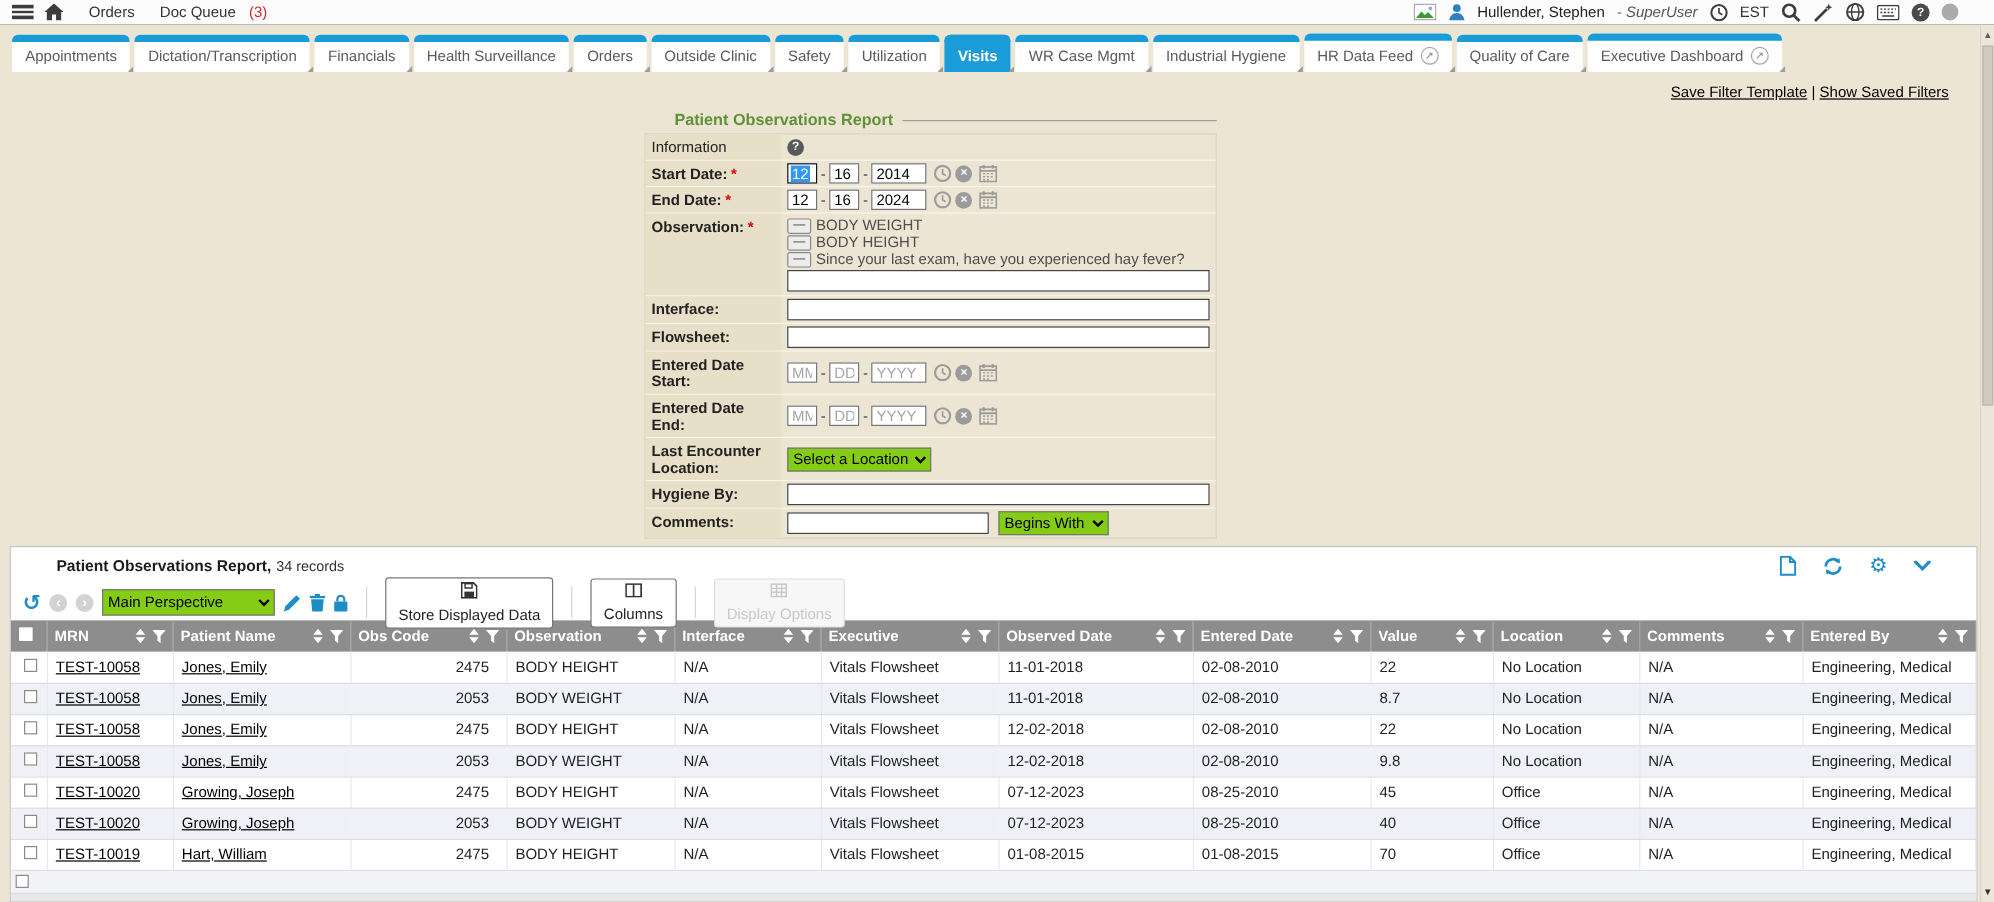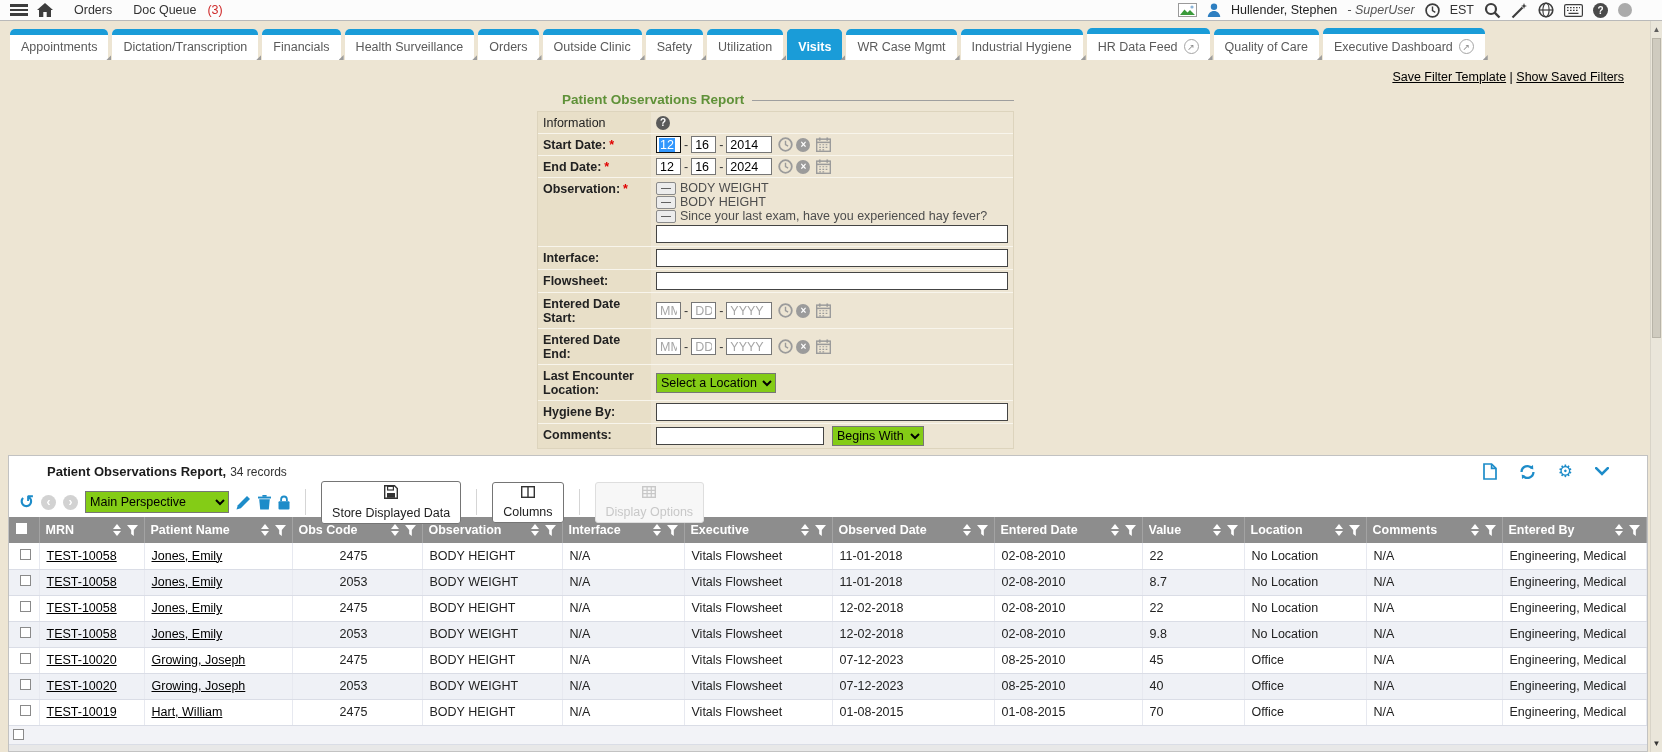--- a/index.html
+++ b/index.html
@@ -89,21 +89,21 @@
   th { background:#8d8d8d; height:26px; padding:0 6px; border-right:1px solid #a3a3a3; text-align:left; font-size:12.5px; color:#fff; font-weight:bold; }
   th .hwrap { display:flex; align-items:center; justify-content:space-between; gap:20px; overflow:hidden; }
   .hlabel { overflow:hidden; white-space:nowrap; }
   .sorticons { display:inline-flex; align-items:center; gap:6px; flex-shrink:0; }
   .sortarrows { display:inline-flex; flex-direction:column; gap:2px; cursor:pointer; }
   .tri { width:0; height:0; border-left:4px solid transparent; border-right:4px solid transparent; }
   .tri.up { border-bottom:5px solid #fff; }
   .tri.down { border-top:5px solid #fff; }
   td { height:26px; padding:0 7px; border-bottom:1px solid #dadde6; border-right:1px solid #e7e9f0; overflow:hidden; white-space:nowrap; font-size:12.5px; }
   tr.alt td { background:#eff1f6; }
-  td.num { text-align:center; padding-right:14px; }
+  td.num { text-align:right; padding-right:14px; }
   .cell-link { color:#000; text-decoration:underline; cursor:pointer; }
   .cb { width:11px; height:11px; border:1px solid #8a8a8a; background:#fff; display:inline-block; margin-left:4px; cursor:pointer; }
   .partial-row { height:19px; background:#f2f3f7; border-bottom:1px solid #dadde6; display:flex; align-items:center; }
   .grid-bottom { height:9px; background:#e8e8e8; }
 
   
   .vscroll { position:absolute; right:0; top:21px; bottom:0; width:12px; background:#eae6da; border-left:1px solid #d8d4c8; }
   .sb-arrow { position:absolute; left:0; right:0; height:15px; display:flex; align-items:center; justify-content:center; font-size:8px; color:#5f5f5f; cursor:pointer; }
   .sb-arrow.up { top:1px; }
   .sb-arrow.down { bottom:1px; color:#333; }

